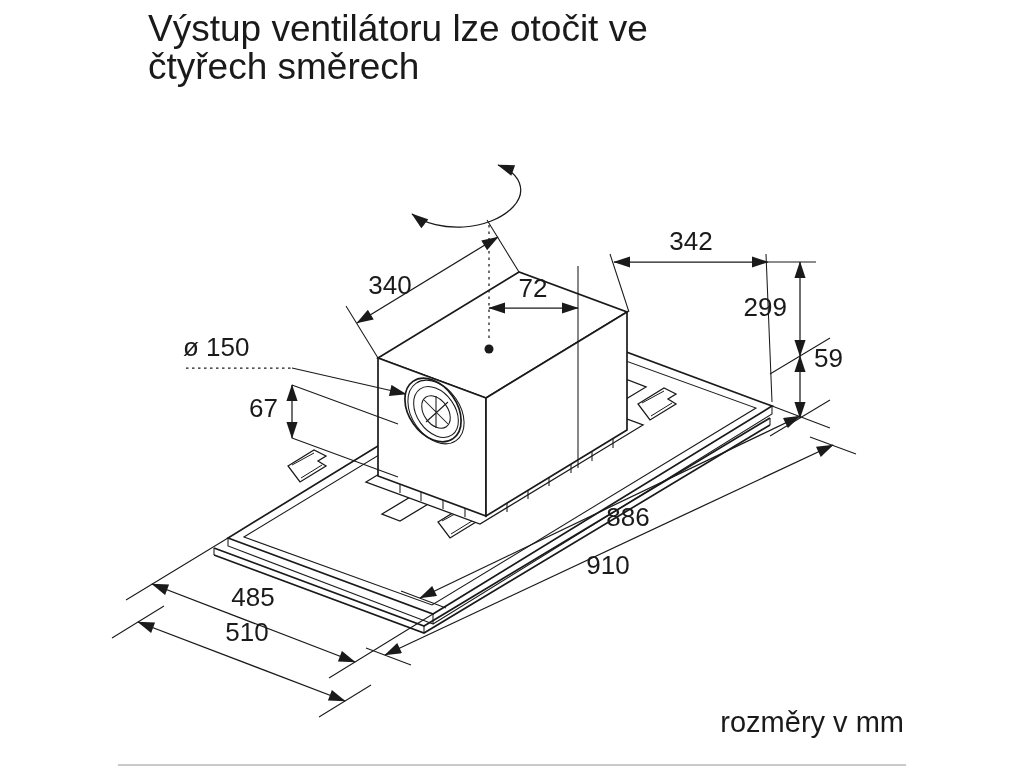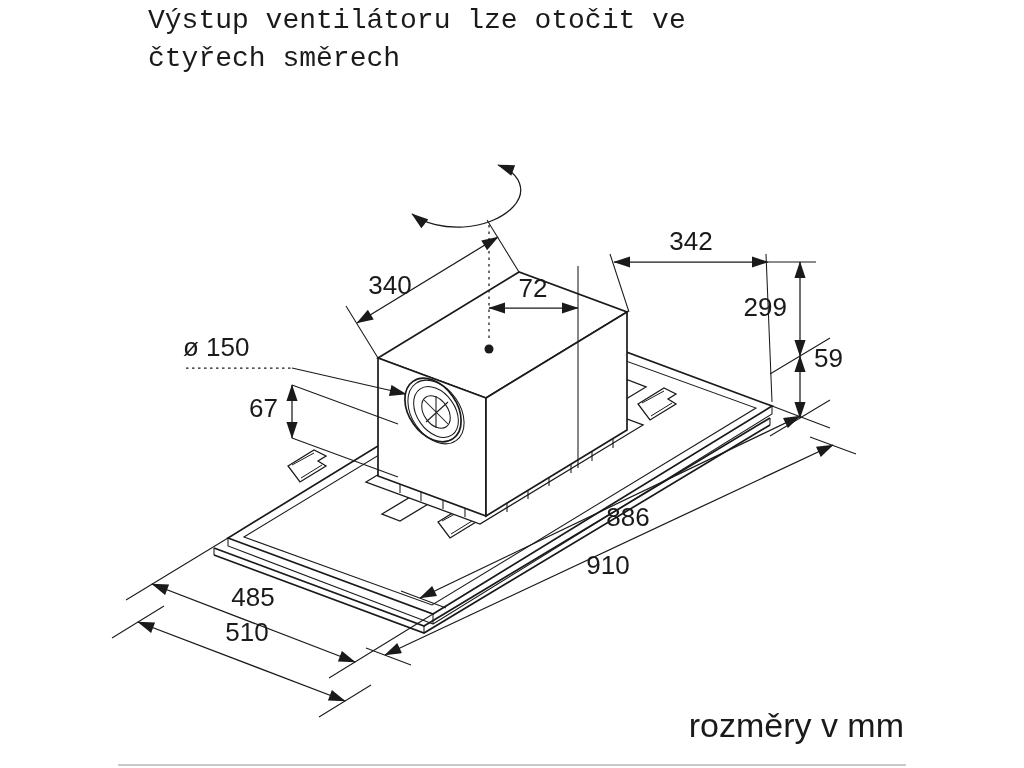--- a/index.html
+++ b/index.html
@@ -1,20 +1,20 @@
 <!DOCTYPE html>
 <html><head>
 <meta charset="utf-8">
 <style>
   html,body{margin:0;padding:0;background:#fff;}
   .page{position:relative;width:1024px;height:768px;background:#ffffff;overflow:hidden;
         font-family:"Liberation Sans",sans-serif;color:#1a1a1a;}
-  .title{position:absolute;left:148px;top:2px;max-width:620px;
-         font-size:28px;line-height:38px;color:#1a1a1a;font-family:Liberation Mono, monospace;}
-  .footer-note{position:absolute;right:120px;top:706px;font-size:34px;color:#1a1a1a;}
+  .title{position:absolute;left:148px;top:10px;max-width:620px;
+         font-size:37px;line-height:38px;color:#1a1a1a;}
+  .footer-note{position:absolute;right:120px;top:706px;font-size:29px;color:#1a1a1a;}
   .bottom-border{position:absolute;left:118px;right:118px;bottom:2px;height:2px;background:#c9c9c9;}
   svg{position:absolute;left:0;top:0;}
   .ln{stroke:#1a1a1a;fill:none;}
   .thick{stroke-width:1.7;}
   .thin{stroke-width:1.05;}
   .dim{stroke-width:1.25;}
   .fillw{fill:#ffffff;stroke:#1a1a1a;stroke-width:1.7;}
   .fillw2{fill:#ffffff;stroke:#1a1a1a;stroke-width:1.3;}
   text.dimtxt{font:26px "Liberation Sans",sans-serif;fill:#1a1a1a;}
 </style>

